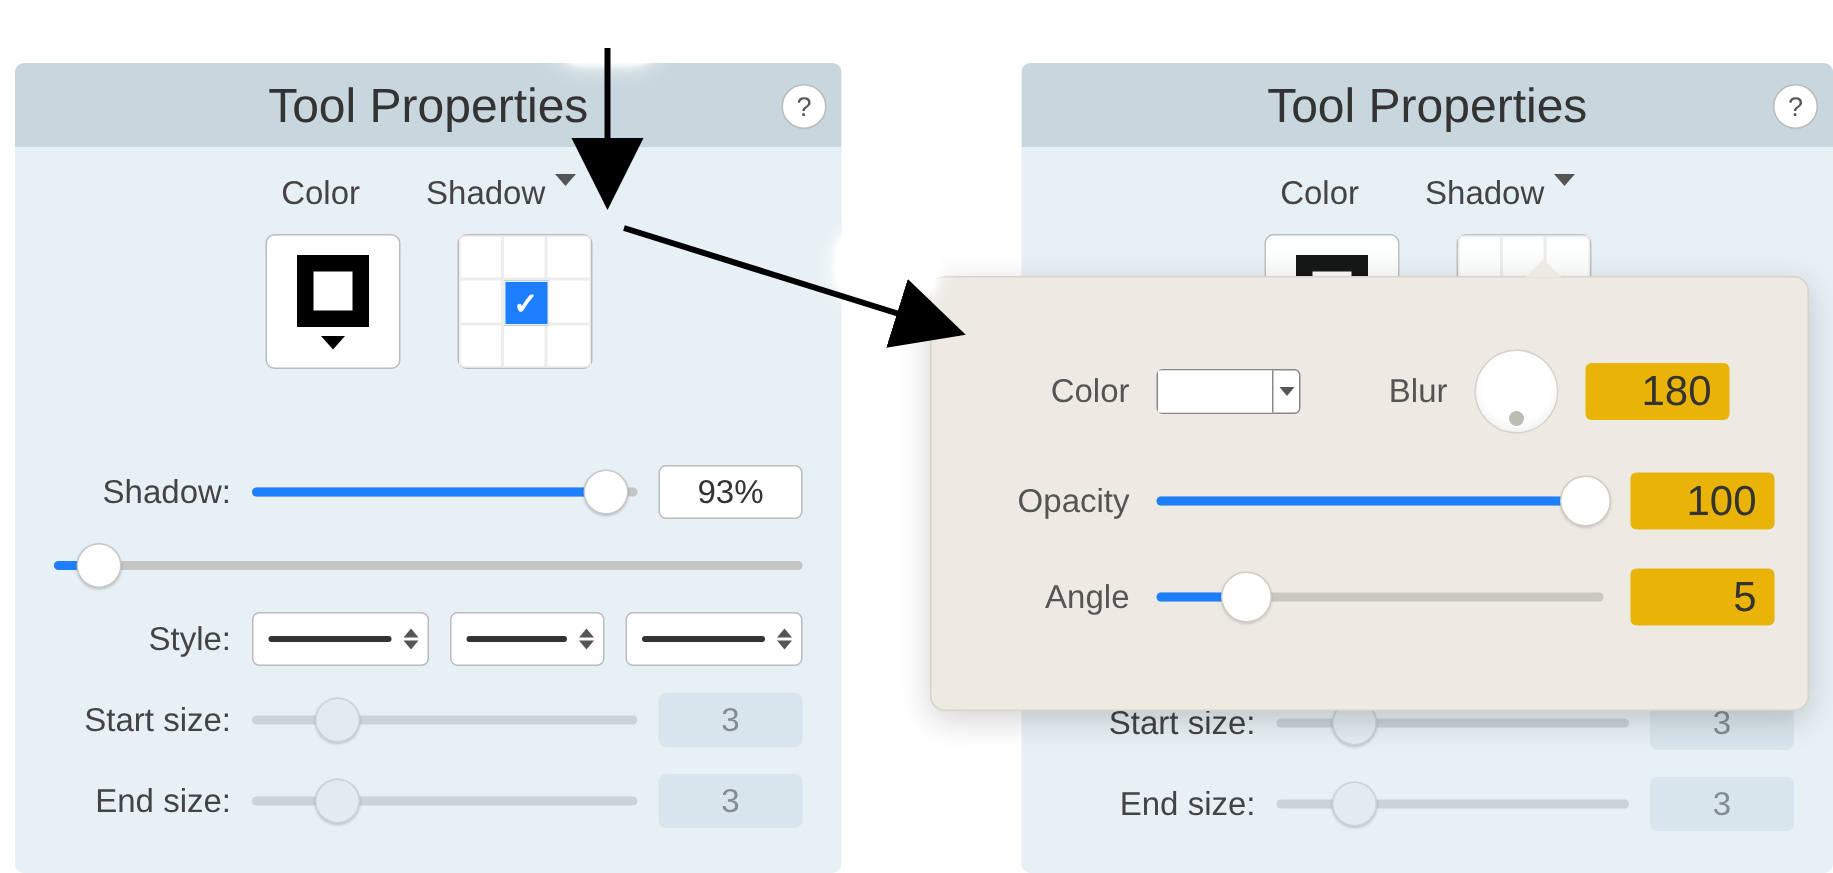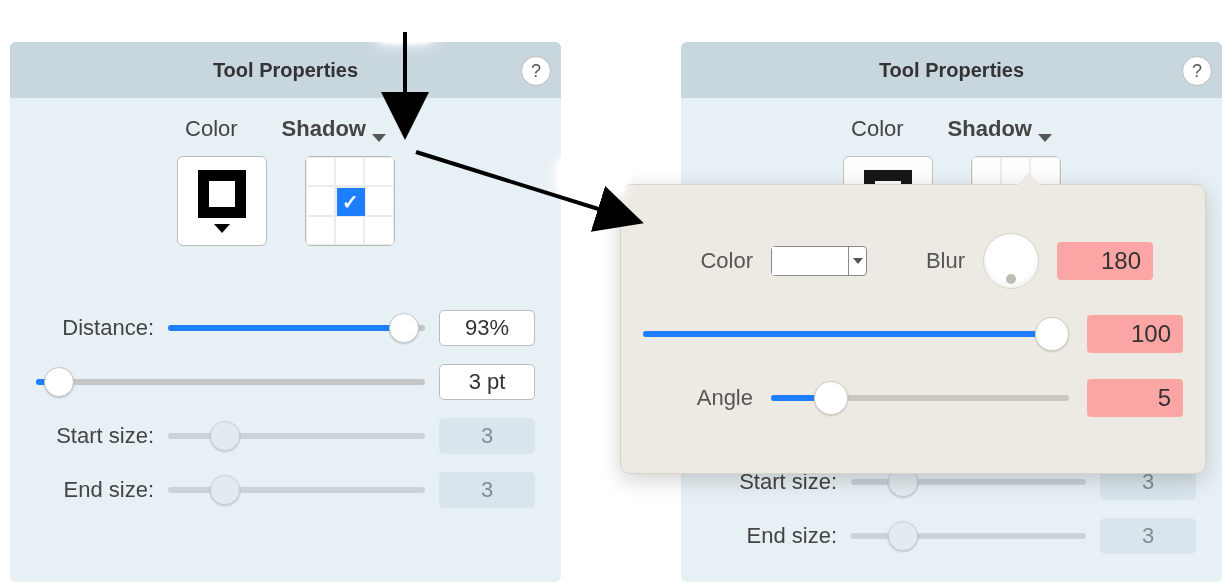--- a/index.html
+++ b/index.html
@@ -22,22 +22,22 @@
   .panel-right { left: 681px; top: 42px; width: 541px; height: 540px; }
   .panel-header {
     height: 56px;
     background: #c8d6de;
     display: flex;
     align-items: center;
     justify-content: center;
     position: relative;
   }
   .panel-title {
-    font-size: 20px;
-    font-weight: 700;
+    font-size: 32px;
+    font-weight: 400;
     color: #333;
   }
   .help-btn {
     position: absolute;
     right: 10px;
     top: 14px;
     width: 30px; height: 30px;
     border-radius: 50%;
     background: #fff;
     border: 1px solid #bbb;
@@ -46,21 +46,21 @@
     display: flex; align-items: center; justify-content: center;
   }
   .row {
     display: flex;
     align-items: center;
     gap: 14px;
     padding: 0 26px;
     margin-top: 18px;
   }
   .tab-labels { display:flex; justify-content:center; gap:44px; margin-top:18px; font-size:22px; color:#444;}
-  .shadow-tab { display:flex; align-items:flex-end; gap:6px;font-weight:bold;}
+  .shadow-tab { display:flex; align-items:flex-start; gap:6px;}
   .caret-down {
     width:0;height:0;border-left:7px solid transparent;border-right:7px solid transparent;border-top:8px solid #555;
   }
   .swatch-boxes { display:flex; justify-content:center; gap:38px; margin-top:14px;}
   .color-box {
     width:90px;height:90px;background:#fff;border:1px solid #bbb;border-radius:6px;
     display:flex;flex-direction:column;align-items:center;justify-content:center;gap:6px;
   }
   .inner-sq-outer{width:48px;height:48px;background:#000;display:flex;align-items:center;justify-content:center;}
   .inner-sq-inner{width:26px;height:26px;background:#fff;}
@@ -114,21 +114,21 @@
   .pop-row:first-child{margin-top:0;}
   .pop-label{font-size:22px;color:#555;min-width:110px;text-align:right;}
   .color-swatch{
     width:96px;height:30px;background:#fff;border:1px solid #888;border-radius:4px;
     display:flex;align-items:center;
   }
   .color-swatch .sw{flex:1;height:100%;background:#fff;}
   .color-swatch .dd{width:18px;height:100%;border-left:1px solid #888;display:flex;align-items:center;justify-content:center;}
   .angle-dial{width:56px;height:56px;border-radius:50%;background:#fff;border:1px solid #d4d2c9;position:relative;box-shadow:inset 0 -3px 6px rgba(0,0,0,.06);}
   .angle-dot{position:absolute;width:10px;height:10px;border-radius:50%;background:#bcbcb3;bottom:4px;left:50%;transform:translateX(-50%);}
-  .pop-readout{width:96px;height:38px;background:#fca5a5;border-radius:4px;display:flex;align-items:center;justify-content:flex-end;padding-right:12px;font-size:24px;color:#333;}
+  .pop-readout{width:96px;height:38px;background:#eab308;border-radius:4px;display:flex;align-items:center;justify-content:flex-end;padding-right:12px;font-size:28px;color:#333;}
   .pop-slider{position:relative;flex:1;height:30px;display:flex;align-items:center;}
   .pop-track{position:absolute;left:0;right:0;height:6px;border-radius:3px;background:#c8c7c0;}
   .pop-fill{position:absolute;left:0;height:6px;border-radius:3px;background:#1d7fff;}
   .pop-knob{position:absolute;width:34px;height:34px;border-radius:50%;background:#fff;border:1px solid #cfcdc3;box-shadow:0 1px 2px rgba(0,0,0,.15);transform:translateX(-50%);}
   
   .arrow-svg{position:absolute;left:0;top:0;pointer-events:none;}
   .cap{
     position:absolute;width:70px;height:50px;background:#fff;border-radius:18px;
     filter:blur(2px) drop-shadow(0 0 8px rgba(255,255,255,.9));
   }
@@ -173,38 +173,61 @@
         <div></div>
         <div></div>
         <div></div>
       <div class="shadow-check">✓</div>
     </div>
   </div>
 
   <div style="height:46px;"></div>
 
   <div class="row">
-    <span class="field-label">Distance:</span>
+    <span class="field-label">Shadow:</span>
     <div class="slider">
       <div class="track"></div>
       <div class="fill" style="width:92%"></div>
       <div class="knob" style="left:92%"></div>
     </div>
     <div class="readout">93%</div>
   </div>
 
   <div class="row">
     <div class="slider">
       <div class="track"></div>
       <div class="fill" style="width:6%"></div>
       <div class="knob" style="left:6%"></div>
     </div>
-    <div class="readout">3 pt</div>
-  </div>
-
+  </div>
+
+  <div class="row">
+    <span class="field-label">Style:</span>
+    <div class="style-select" style="width:118px">
+      <div class="style-line"></div>
+      <div class="stepper">
+          <div class="sc up"></div>
+          <div class="sc down"></div>
+        </div>
+    </div>
+    <div class="style-select" style="flex:1">
+      <div class="style-line"></div>
+      <div class="stepper">
+          <div class="sc up"></div>
+          <div class="sc down"></div>
+        </div>
+    </div>
+    <div class="style-select" style="width:118px">
+      <div class="style-line"></div>
+      <div class="stepper">
+          <div class="sc up"></div>
+          <div class="sc down"></div>
+        </div>
+    </div>
+  </div>
 
   <div class="row dim-row">
     <span class="field-label">Start size:</span>
     <div class="slider">
       <div class="track"></div>
       <div class="knob" style="left:22%"></div>
     </div>
     <div class="readout dim">3</div>
   </div>
 
@@ -283,20 +306,21 @@
     </div>
     <span class="pop-label" style="min-width:80px">Blur</span>
     <div class="angle-dial">
       <div class="angle-dot"></div>
     </div>
     <div class="pop-readout">180</div>
   </div>
 
 
   <div class="pop-row">
+    <span class="pop-label">Opacity</span>
     <div class="pop-slider">
       <div class="pop-track"></div>
       <div class="pop-fill" style="width:96%"></div>
       <div class="pop-knob" style="left:96%"></div>
     </div>
     <div class="pop-readout">100</div>
   </div>
 
   <div class="pop-row">
     <span class="pop-label">Angle</span>

